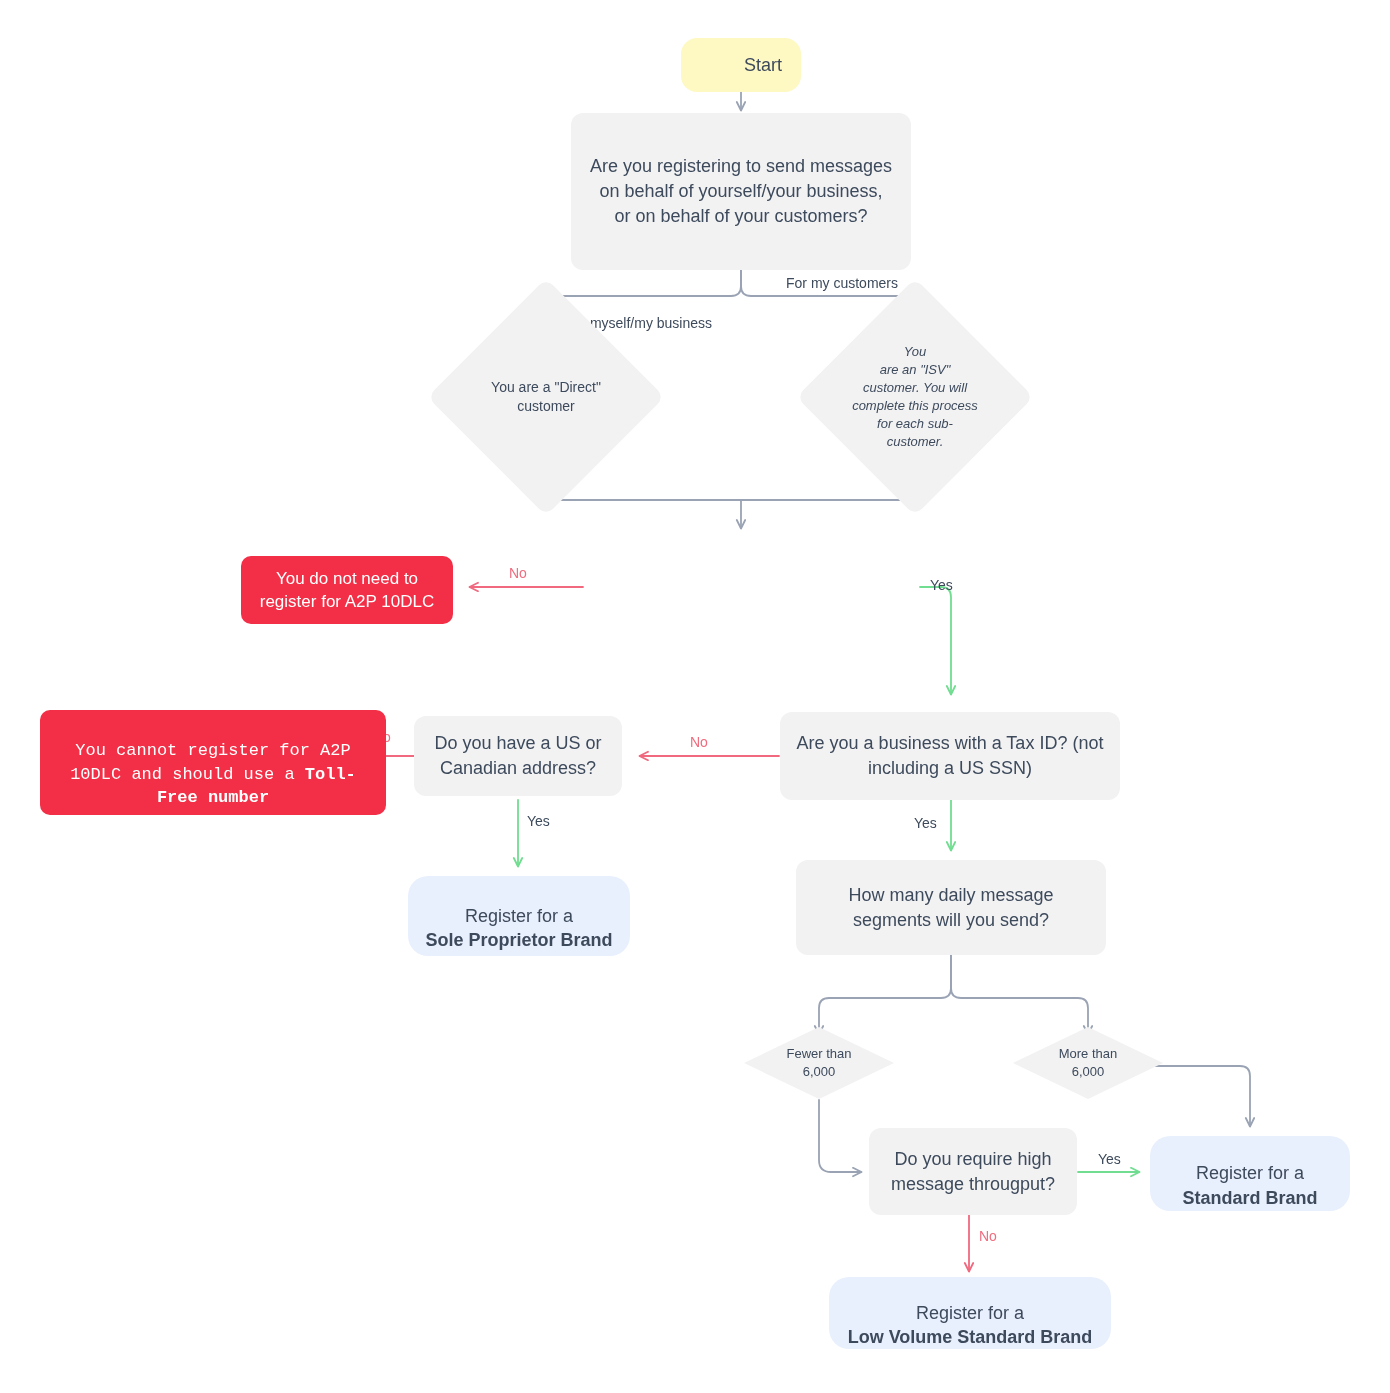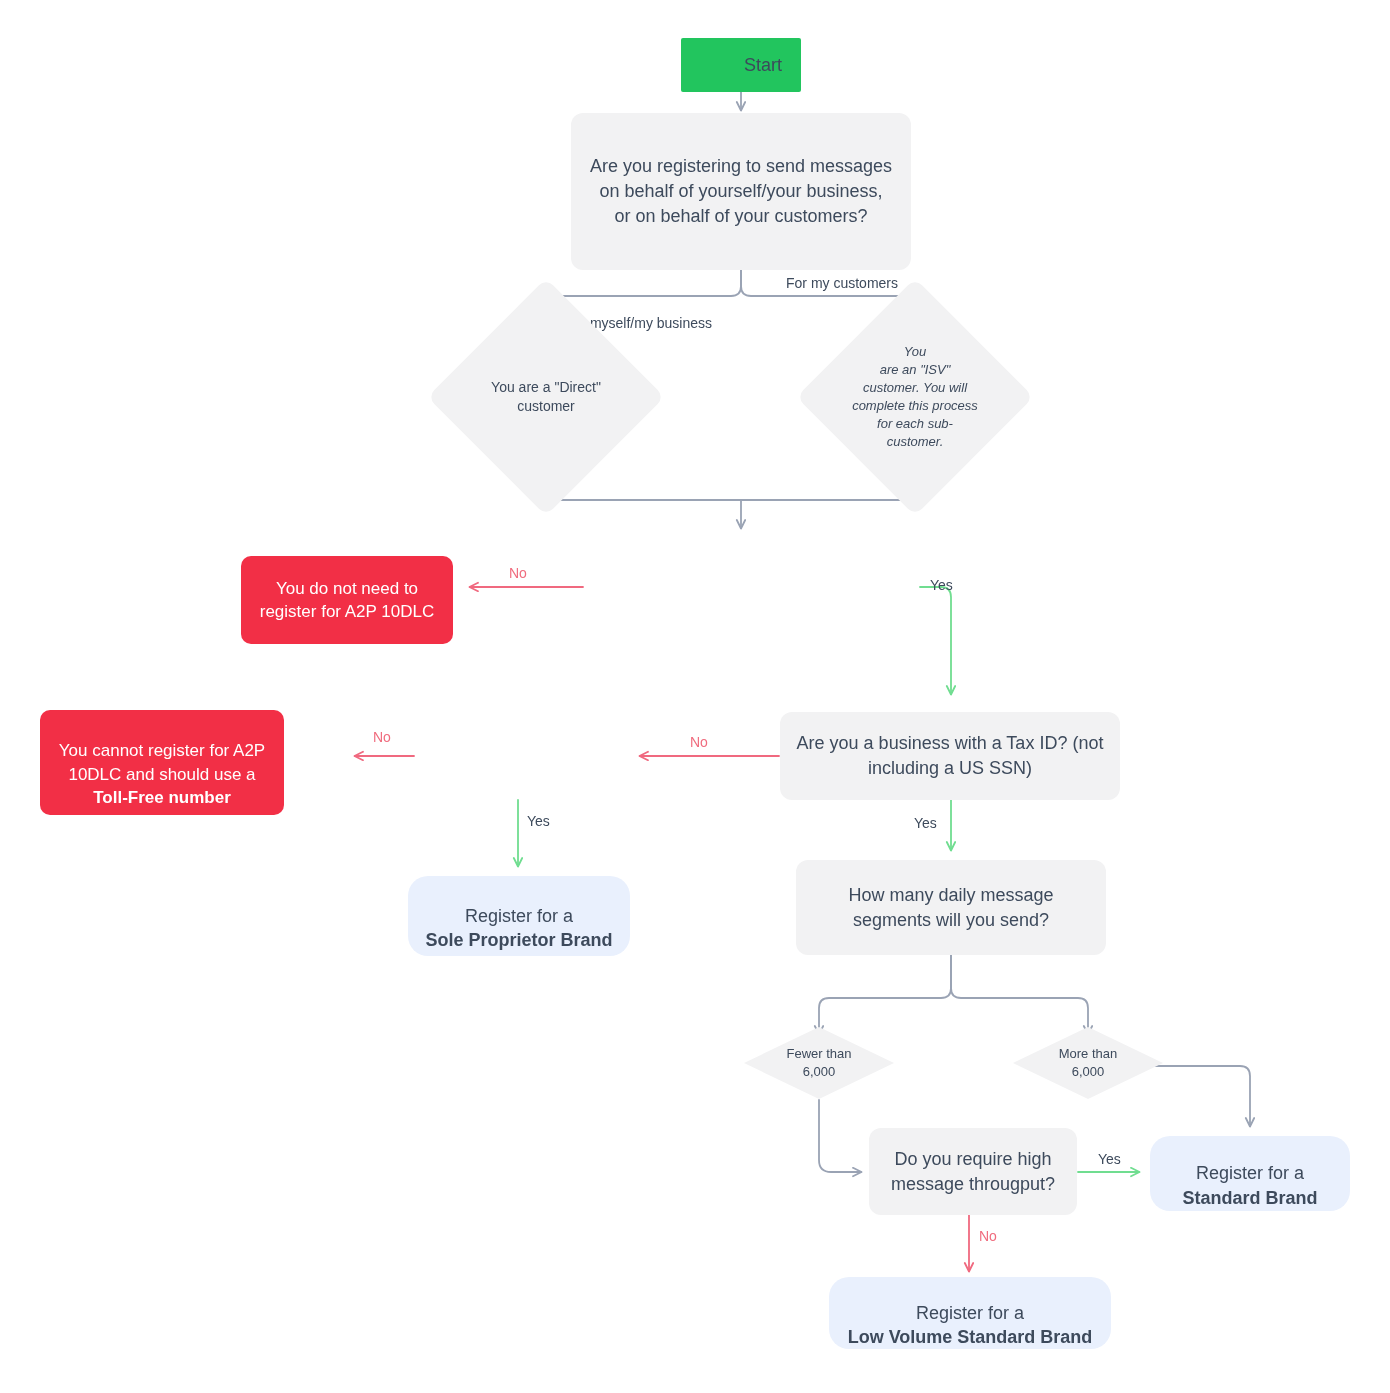--- a/index.html
+++ b/index.html
@@ -35,22 +35,22 @@
     justify-content: center;
     text-align: center;
     line-height: 1.38;
   }
   .node-process {
     background: #f2f2f3;
     border-radius: 12px;
     color: #3d4a5c;
   }
   .node-start {
-    background: #22c55e;
-    border-radius: 2px;
+    background: #fef9c3;
+    border-radius: 16px;
     color: #3d4a5c;
     padding-left: 44px;
   }
   .node-terminal-red {
     background: #f22f46;
     border-radius: 10px;
     color: #ffffff;
   }
   .node-terminal-blue {
     background: #e9f0fd;
@@ -181,46 +181,50 @@
   </div>
 
 
   <div class="edge-label red-label" style="left:509px; top:566px;">
     <span>No</span>
   </div>
   <div class="edge-label" style="left:930px; top:578px;">
     <span>Yes</span>
   </div>
 
-  <div class="node node-terminal-red" style="left:241px; top:556px; width:212px; height:88px; font-size:17px; padding:12px 12px;">
+  <div class="node node-terminal-red" style="left:241px; top:556px; width:212px; height:68px; font-size:17px; padding:12px 12px;">
     <span class="node-text">You do not need to
 register for A2P 10DLC</span>
   </div>
 
   <div class="node node-process" style="left:780px; top:712px; width:340px; height:88px; font-size:18px; padding:0 14px;">
     <span class="node-text">Are you a business with a Tax ID? (not
 including a US SSN)</span>
   </div>
 
   <div class="edge-label red-label" style="left:690px; top:735px;">
     <span>No</span>
   </div>
   <div class="edge-label" style="left:914px; top:816px;">
     <span>Yes</span>
   </div>
 
+  <div class="node node-process" style="left:414px; top:716px; width:208px; height:80px; font-size:18px; padding:0 12px;">
+    <span class="node-text">Do you have a US or
+Canadian address?</span>
+  </div>
 
   <div class="edge-label red-label" style="left:373px; top:730px;">
     <span>No</span>
   </div>
   <div class="edge-label" style="left:527px; top:814px;">
     <span>Yes</span>
   </div>
 
-  <div class="node node-terminal-red" style="left:40px; top:710px; width:244px; height:105px; font-size:17px; padding:0 14px;">
+  <div class="node node-terminal-red" style="left:40px; top:710px; width:346px; height:105px; font-size:17px; padding:0 14px;font-family:Liberation Mono, monospace;">
     <span class="node-text">
       <span>You cannot register for A2P 10DLC and should use a </span><b>Toll-Free number</b>
     </span>
   </div>
 
   <div class="node node-terminal-blue" style="left:408px; top:876px; width:222px; height:80px; font-size:18px; padding:0 10px;">
     <span class="node-text">
       <span>Register for a </span><br><b>Sole Proprietor Brand</b>
     </span>
   </div>

